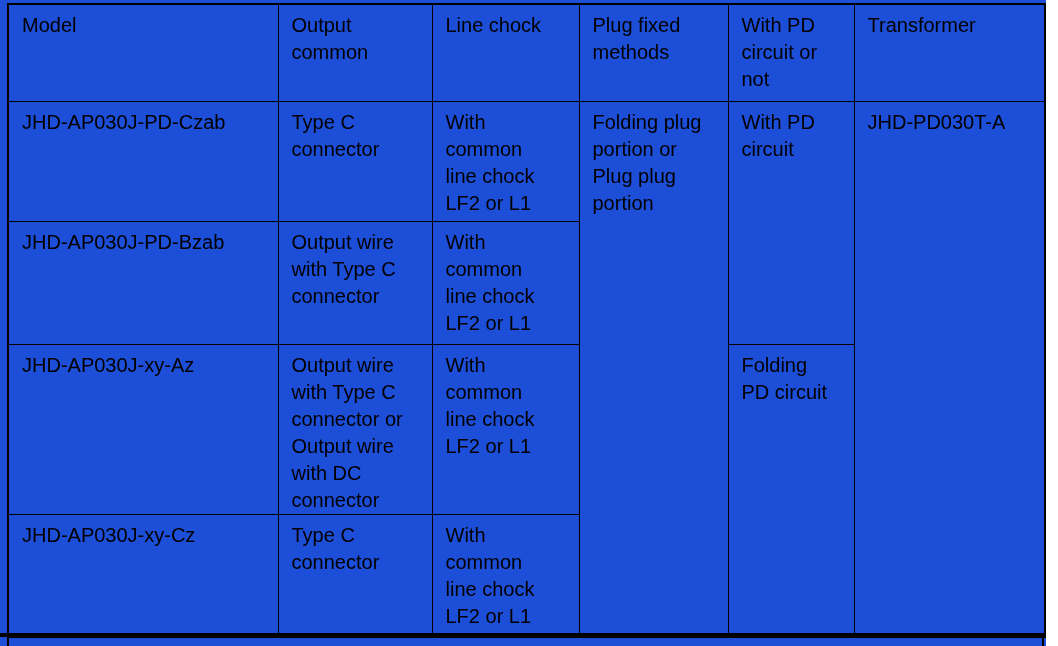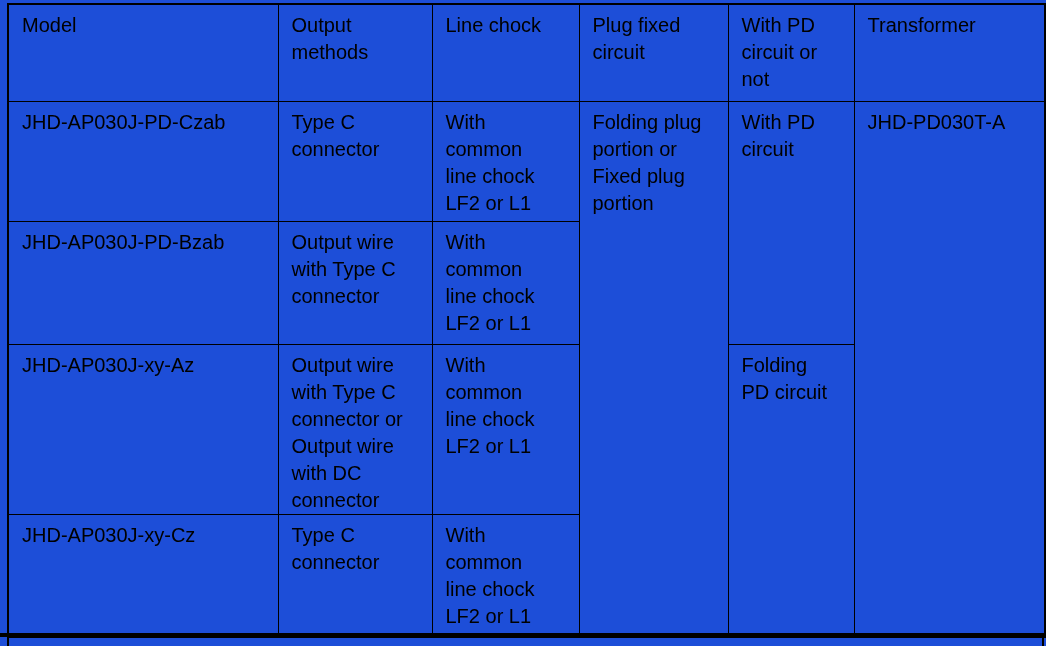--- a/index.html
+++ b/index.html
@@ -72,41 +72,41 @@
       <col style="width:147px">
       <col style="width:149px">
       <col style="width:126px">
       <col style="width:191px">
     </colgroup>
 
     <tbody>
         <tr class="header-row">
       <th>Model</th>
       <th>Output
-methods</th>
+common</th>
       <th>Line chock</th>
       <th>Plug fixed
-circuit</th>
+methods</th>
       <th>With PD
 circuit or
 not</th>
       <th>Transformer</th>
     </tr>
 
     <tr class="row-1">
       <td>JHD-AP030J-PD-Czab</td>
       <td>Type C
 connector</td>
       <td>With
 common
 line chock
 LF2 or L1</td>
       <td rowspan="4">Folding plug
 portion or
-Fixed plug
+Plug plug
 portion</td>
       <td rowspan="2">With PD
 circuit</td>
       <td rowspan="4">JHD-PD030T-A</td>
     </tr>
 
     <tr class="row-2">
       <td>JHD-AP030J-PD-Bzab</td>
       <td>Output wire
 with Type C

